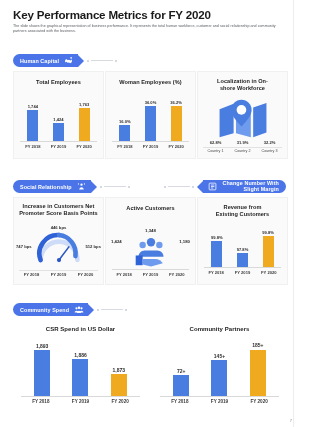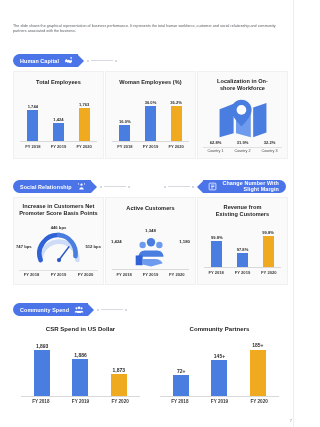--- a/index.html
+++ b/index.html
@@ -122,20 +122,21 @@
   .ac-icon{position:absolute;}
   .page-num{
     position:absolute;right:6px;bottom:4px;font-size:4px;color:#8a8a8a;
   }
 </style>
 </head>
 <body>
 
 <div class="slide">
 
+  <div class="page-title">Key Performance Metrics for FY 2020</div>
   <div class="page-sub">The slide shows the graphical representation of  business performance. It represents the total human workforce, customer and social relationship and community partners associated with the business.</div>
 
   <div class="banner" style="left:13px;top:54px;">
     <div class="pill">
       <span class="pill-text">Human Capital</span>
       <span class="pill-icon">
         <svg viewBox="0 0 24 24" width="9" height="9" fill="#ffffff">
           <path d="M3 11l3-3 4 3 3-1 4 2 4-3v7l-4 3-4-2-3 1-4-3-3 2z"></path>
           <circle cx="19" cy="5" r="2.2"></circle>
         </svg>

